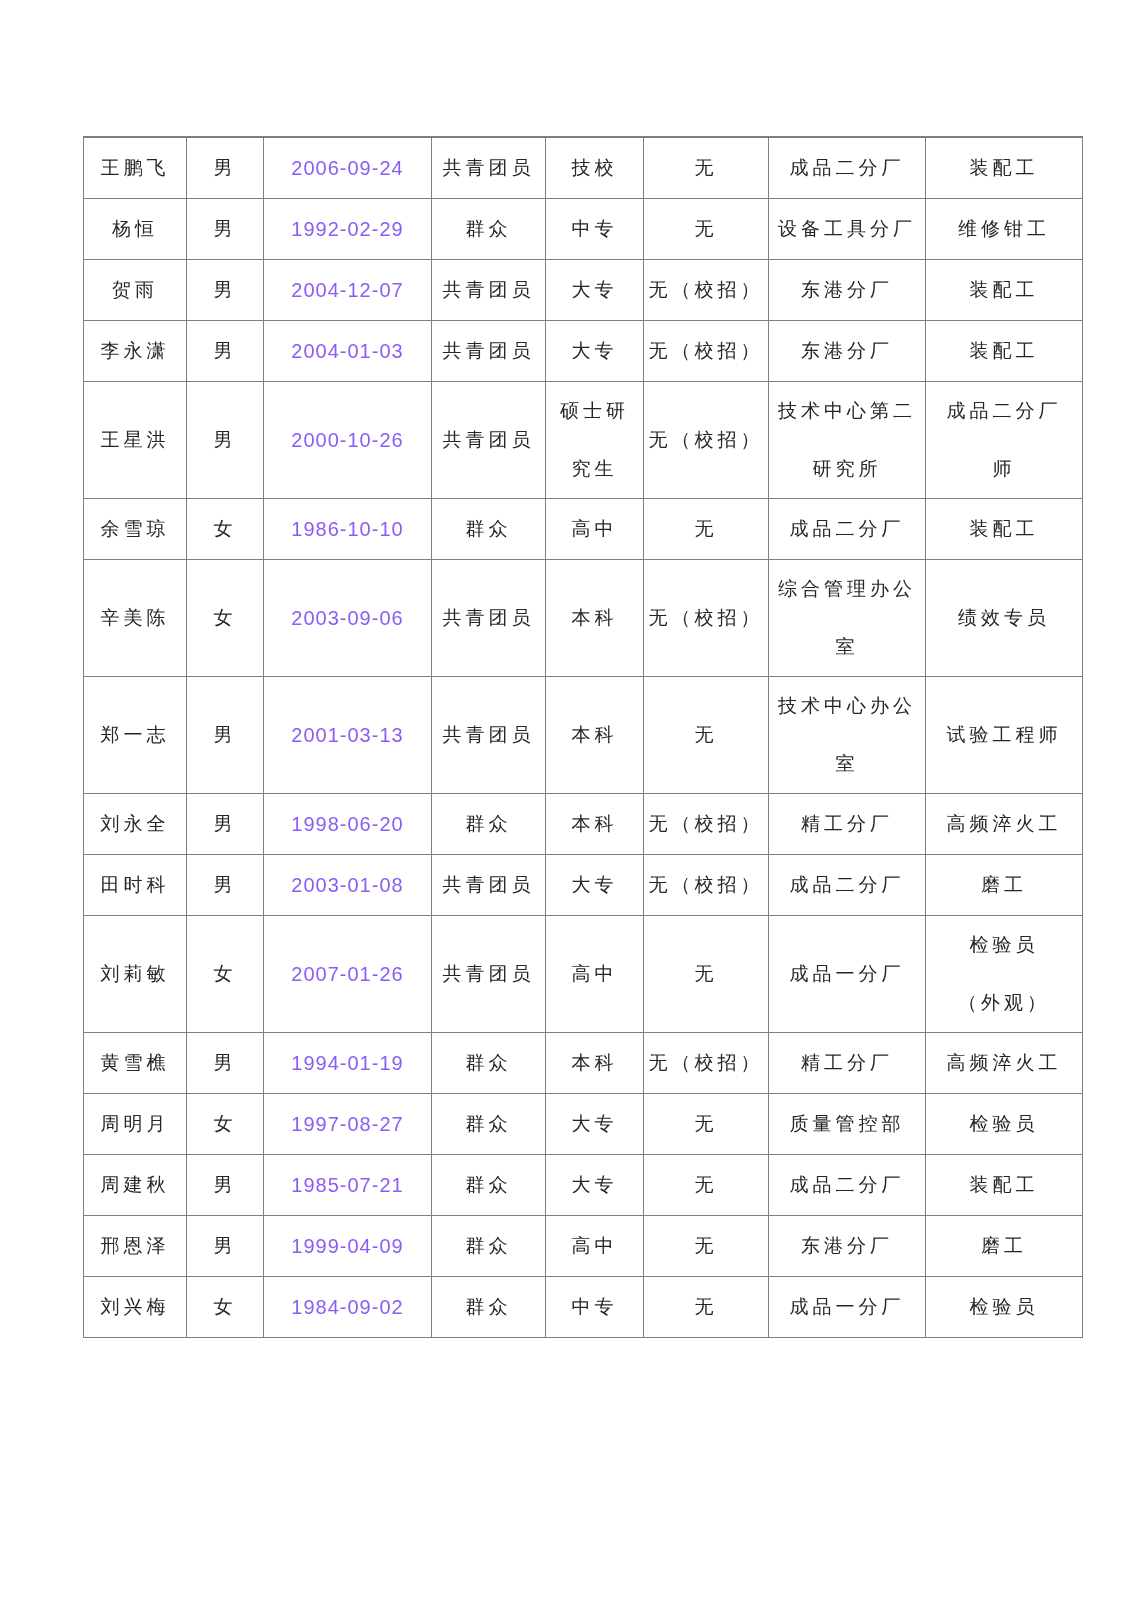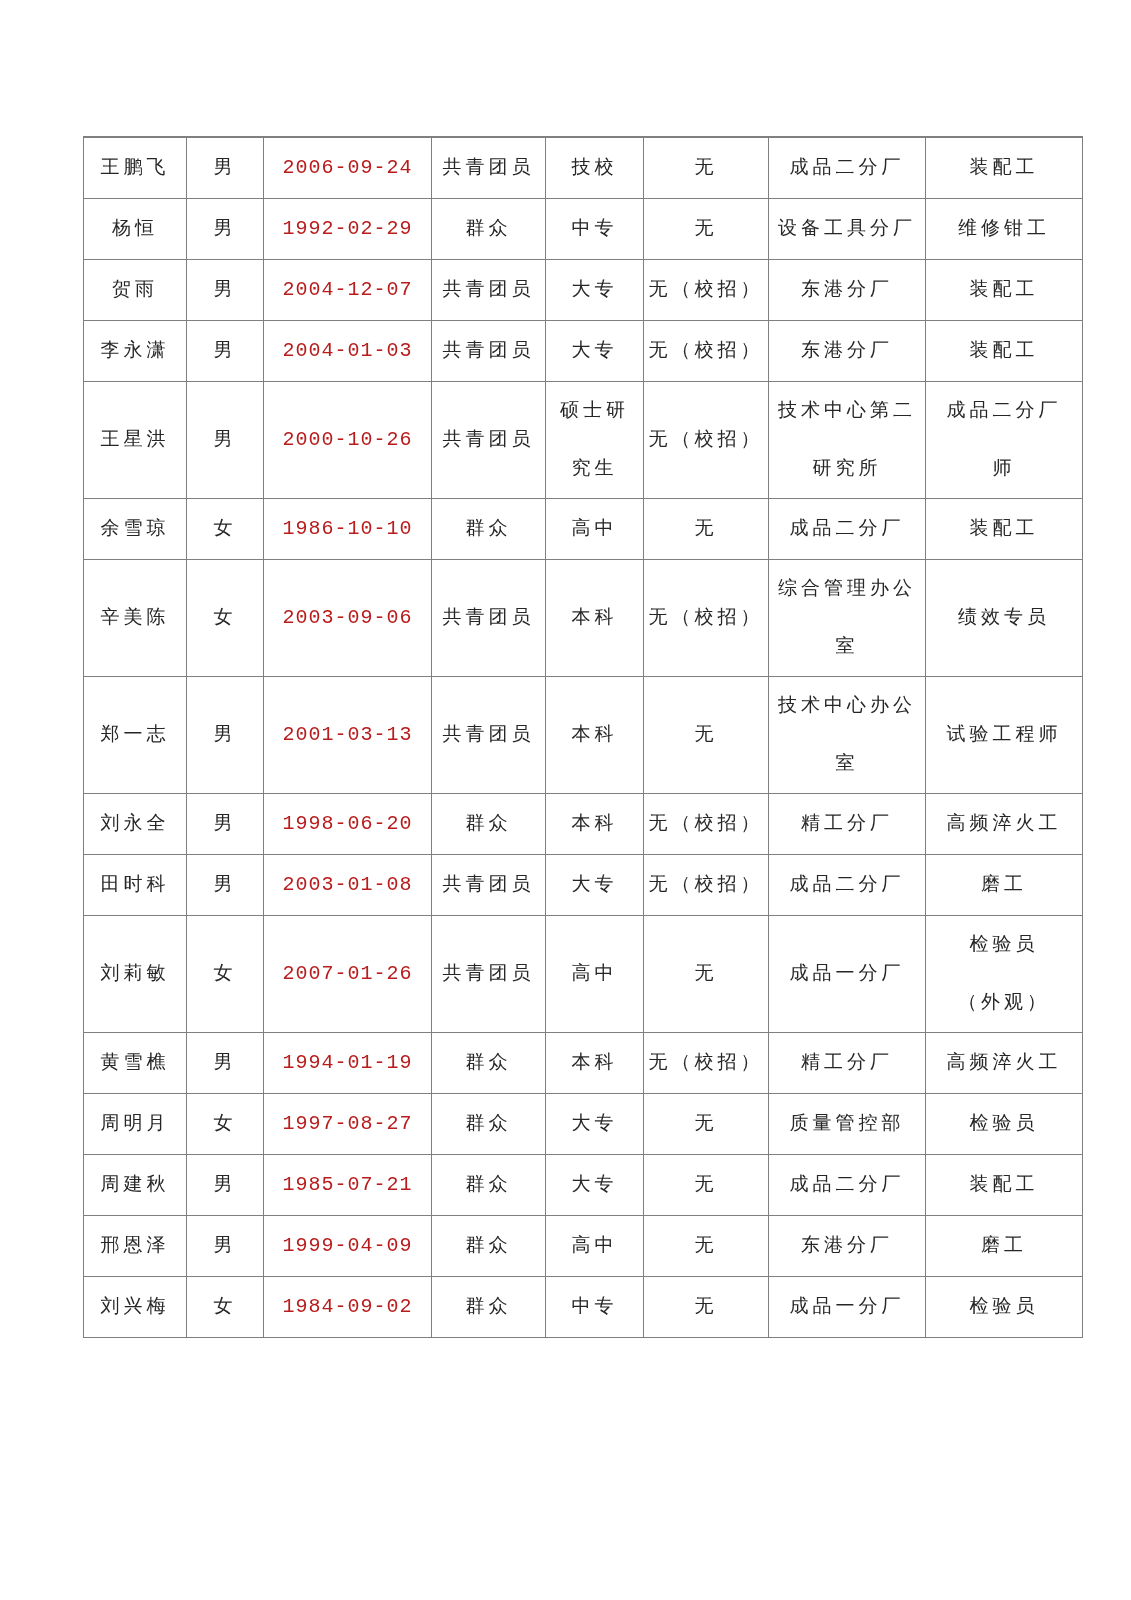--- a/index.html
+++ b/index.html
@@ -5,21 +5,21 @@
   html, body {
     margin: 0;
     padding: 0;
     background: #ffffff;
   }
   .page {
     position: relative;
     width: 1131px;
     height: 1600px;
     background: #ffffff;
-    font-family: Liberation Mono, monospace;
+    font-family: Liberation Sans, sans-serif;
     color: #262626;
     overflow: hidden;
   }
   table.personnel {
     position: absolute;
     left: 83px;
     top: 136px;
     width: 999px;
     border-collapse: collapse;
     table-layout: fixed;
@@ -36,21 +36,21 @@
     line-height: 58px;
     letter-spacing: 4px;
     white-space: pre-line;
     word-break: keep-all;
     overflow: visible;
   }
   
   table.personnel td.col-2 {
     letter-spacing: 1px;
     font-size: 20px;
-    color: #b91c1c;
+    color: #8b5cf6;
   }
   
   col.c0 { width: 103px; }
   col.c1 { width: 77px;  }
   col.c2 { width: 168px; }
   col.c3 { width: 114px; }
   col.c4 { width: 98px;  }
   col.c5 { width: 125px; }
   col.c6 { width: 157px; }
   col.c7 { width: 157px; }

